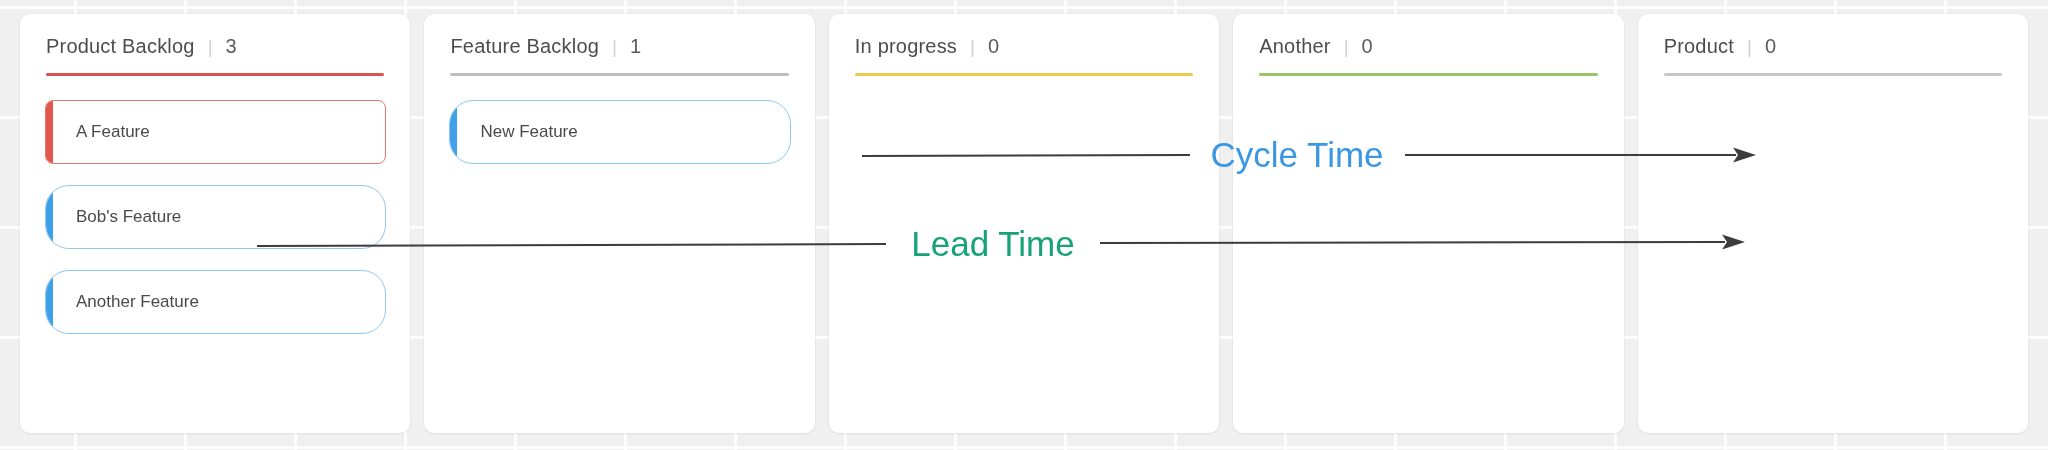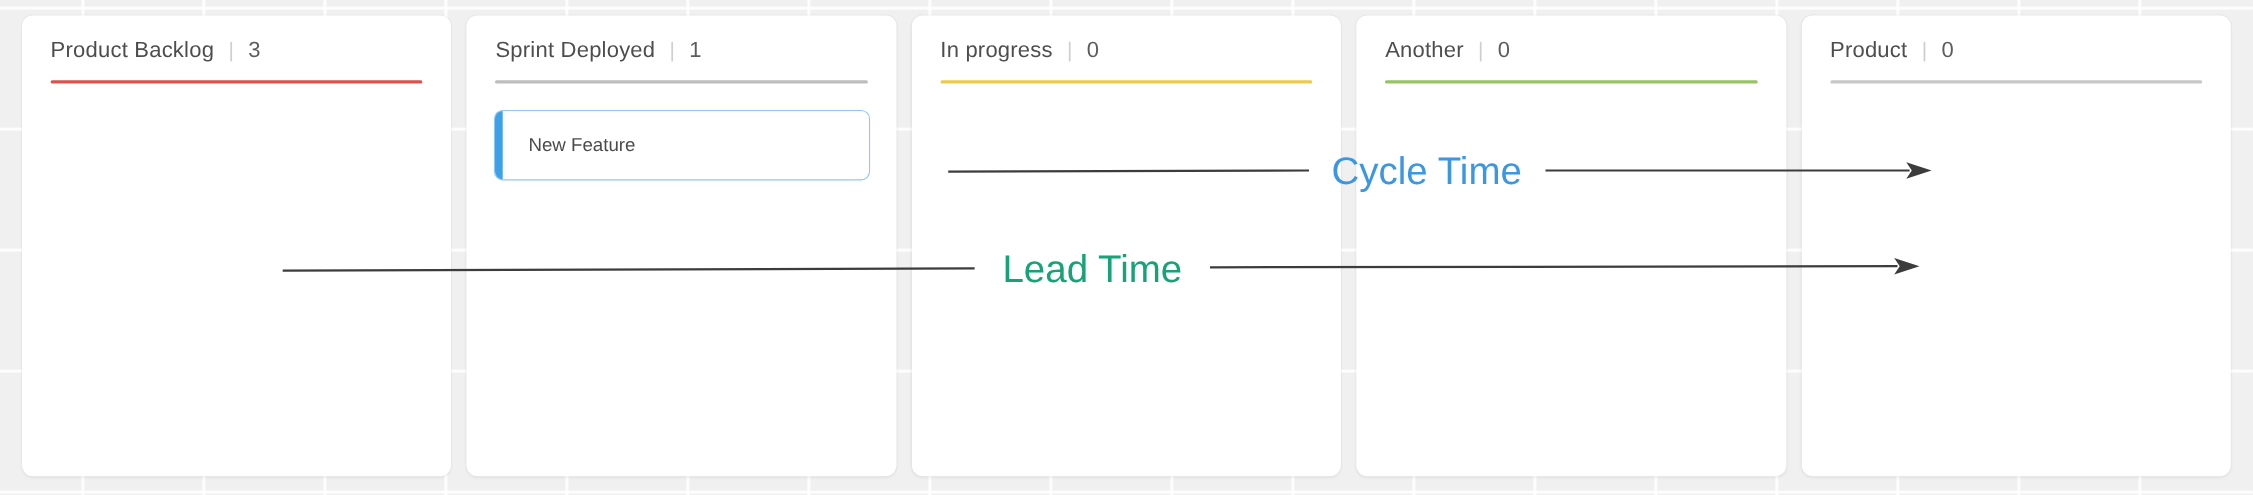--- a/index.html
+++ b/index.html
@@ -63,21 +63,21 @@
     border: 1px solid;
     border-radius: 8px;
     background: #ffffff;
     display: flex;
     align-items: center;
     padding-left: 23px;
     overflow: hidden;
     cursor: pointer;
   }
   .card.red  { border-color: var(--card_red_border); }
-  .card.blue { border-color: var(--card_blue_border); }
+  .card.blue { border-color: var(--card_blue_border); border-radius: 24px; }
   .accent {
     position: absolute;
     left: 0; top: -1px; bottom: -1px;
     width: 7px;
     border-radius: 4px 0 0 4px;
   }
   .card.red  .accent { background: var(--card_red_accent); }
   .card.blue .accent { background: var(--card_blue_accent); }
   .card-label {
     font-size: 17px;
@@ -100,25 +100,39 @@
 
 <div class="board">
 
   <section class="column">
     <div class="col-header">
       <span class="col-title">Product Backlog</span>
       <span class="col-divider">|</span>
       <span class="col-count">3</span>
     </div>
     <div class="underline u-product"></div>
+    <div class="cards">
+      <div class="card red">
+        <span class="accent"></span>
+        <span class="card-label">A Feature</span>
+      </div>
+      <div class="card blue">
+        <span class="accent"></span>
+        <span class="card-label">Bob's Feature</span>
+      </div>
+      <div class="card blue">
+        <span class="accent"></span>
+        <span class="card-label">Another Feature</span>
+      </div>
+    </div>
   </section>
 
   <section class="column">
     <div class="col-header">
-      <span class="col-title">Sprint Deployed</span>
+      <span class="col-title">Feature Backlog</span>
       <span class="col-divider">|</span>
       <span class="col-count">1</span>
     </div>
     <div class="underline u-sprint"></div>
     <div class="cards">
       <div class="card blue">
         <span class="accent"></span>
         <span class="card-label">New Feature</span>
       </div>
     </div>

